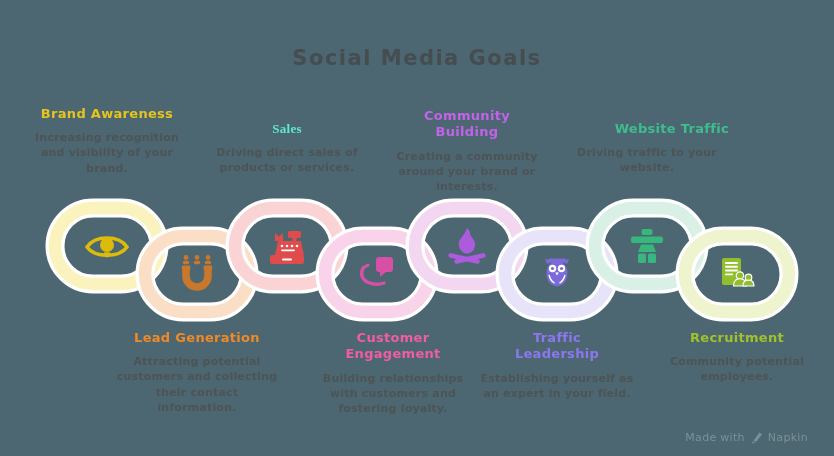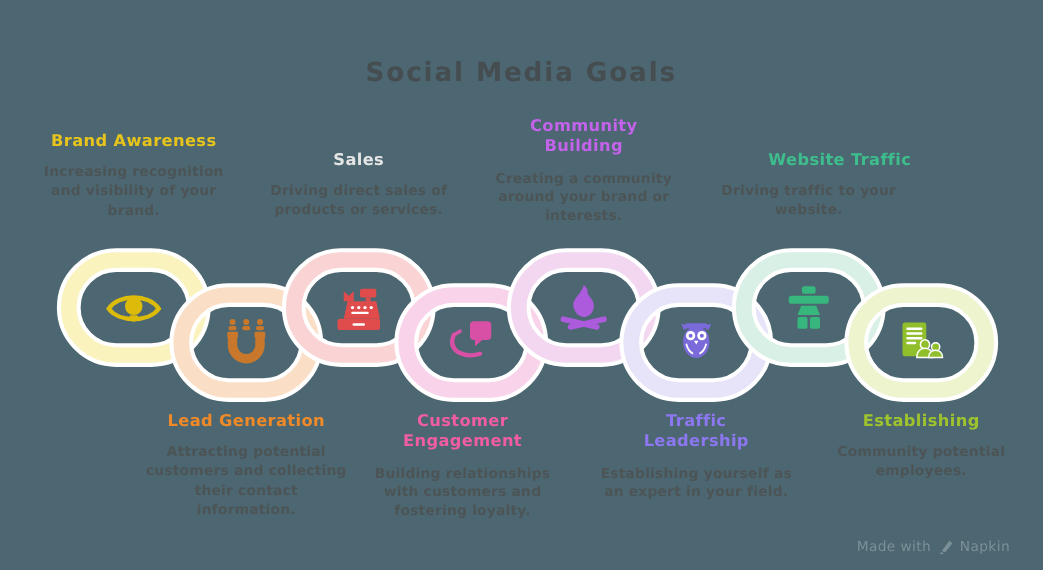--- a/index.html
+++ b/index.html
@@ -155,54 +155,54 @@
       </g>
     </g>
   </svg>
 
   <div class="label-block" style="left:25px;top:106px">
     <h3 style="color: rgb(230, 196, 28);">Brand Awareness</h3>
     <p style="color: rgb(76, 84, 86);">Increasing recognition and visibility of your brand.</p>
   </div>
 
   <div class="label-block" style="left:205px;top:121px">
-    <h3 style="color: #e5e5e5;">Sales</h3>
+    <h3 style="color: #5eead4; font-family: Liberation Serif, serif;">Sales</h3>
     <p style="color: rgb(76, 84, 86);">Driving direct sales of products or services.</p>
   </div>
 
-  <div class="label-block" style="left:385px;top:94px">
+  <div class="label-block" style="left:385px;top:108px">
     <h3 style="color: rgb(195, 98, 234);">Community
 Building</h3>
     <p style="color: rgb(76, 84, 86);">Creating a community around your brand or interests.</p>
   </div>
 
   <div class="label-block" style="left:565px;top:121px">
     <h3 style="color: rgb(62, 189, 141); text-align: right;">Website Traffic</h3>
     <p style="color: rgb(76, 84, 86);">Driving traffic to your website.</p>
   </div>
 
   <div class="label-block" style="left:115px;top:330px">
     <h3 style="color: rgb(240, 138, 40);">Lead Generation</h3>
     <p style="color: rgb(76, 84, 86);">Attracting potential customers and collecting their contact information.</p>
   </div>
 
-  <div class="label-block" style="left:288px;top:330px">
+  <div class="label-block" style="left:311px;top:330px">
     <h3 style="color: rgb(242, 92, 162);">Customer
 Engagement</h3>
     <p style="color: rgb(76, 84, 86); text-align: center;">Building relationships with customers and fostering loyalty.</p>
   </div>
 
   <div class="label-block" style="left:475px;top:330px">
     <h3 style="color: rgb(140, 119, 240);">Traffic
 Leadership</h3>
     <p style="color: rgb(76, 84, 86);">Establishing yourself as an expert in your field.</p>
   </div>
 
   <div class="label-block" style="left:655px;top:330px">
-    <h3 style="color: rgb(158, 195, 44);">Establishing</h3>
+    <h3 style="color: rgb(158, 195, 44);">Recruitment</h3>
     <p style="color: rgb(76, 84, 86);">Community potential employees.</p>
   </div>
 
   <div class="watermark" style="color: rgb(124, 144, 151);">
     <span>Made with</span>
     <svg width="13" height="13" viewBox="0 0 13 13">
       <path d="M3.5,9.5 L9.5,1.5 L12,3.5 L6,11 Z M2.8,10.3 L5.2,11.7 L2,12.5 Z" fill="currentColor"></path>
     </svg>
     <span>Napkin</span>
   </div>

